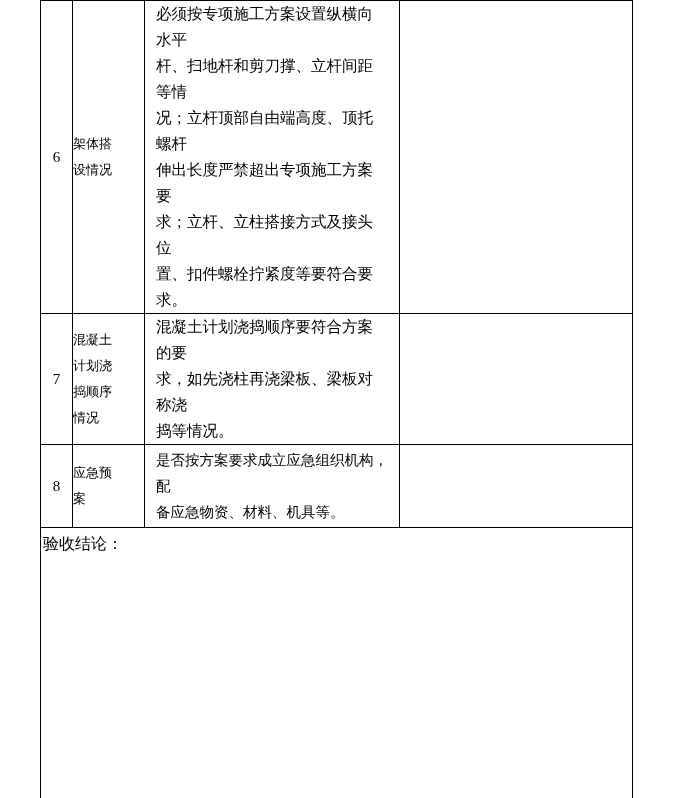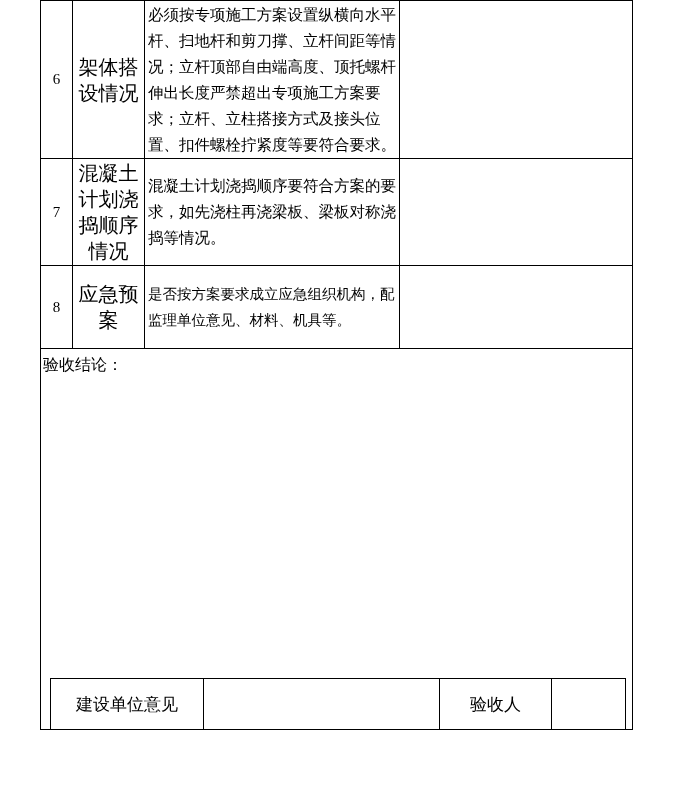--- a/index.html
+++ b/index.html
@@ -14,30 +14,30 @@
   table{border-collapse:collapse;table-layout:fixed;}
   td{border:1px solid #000;padding:0;vertical-align:middle;overflow:hidden;}
 
   .outer{position:absolute;left:40px;top:0;width:592px;}
 
   .num{
     text-align:center;
     font-size:15px;
   }
   .cat{
-    text-align:center;
-    font-size:20px;
+    text-align:left;
+    font-size:13px;
     line-height:26px;
     white-space:pre-line;
   }
   .desc{
     font-size:15.5px;
     line-height:26px;
     white-space:pre-line;
-    padding:0 3px;
+    padding:0 11px;
     text-align:left;
   }
   .desc.tight{font-size:14.5px;}
   .blank-cell{background:#ffffff;}
 
   .conclusion{
     height:380px;
     vertical-align:top;
     position:relative;
     margin-top:24px;
@@ -98,21 +98,21 @@
         <td class="desc">混凝土计划浇捣顺序要符合方案的要
 求，如先浇柱再浇梁板、梁板对称浇
 捣等情况。</td>
         <td class="blank-cell"></td>
       </tr>
       <tr style="height:83px">
         <td class="num">8</td>
         <td class="cat">应急预
 案</td>
         <td class="desc tight">是否按方案要求成立应急组织机构，配
-监理单位意见、材料、机具等。</td>
+备应急物资、材料、机具等。</td>
         <td class="blank-cell"></td>
       </tr>
 
       <tr>
         <td class="conclusion" colspan="4">
           <div class="conclusion-label">验收结论：</div>
 
           <table class="inner">
             <colgroup>
               <col style="width:153px">

